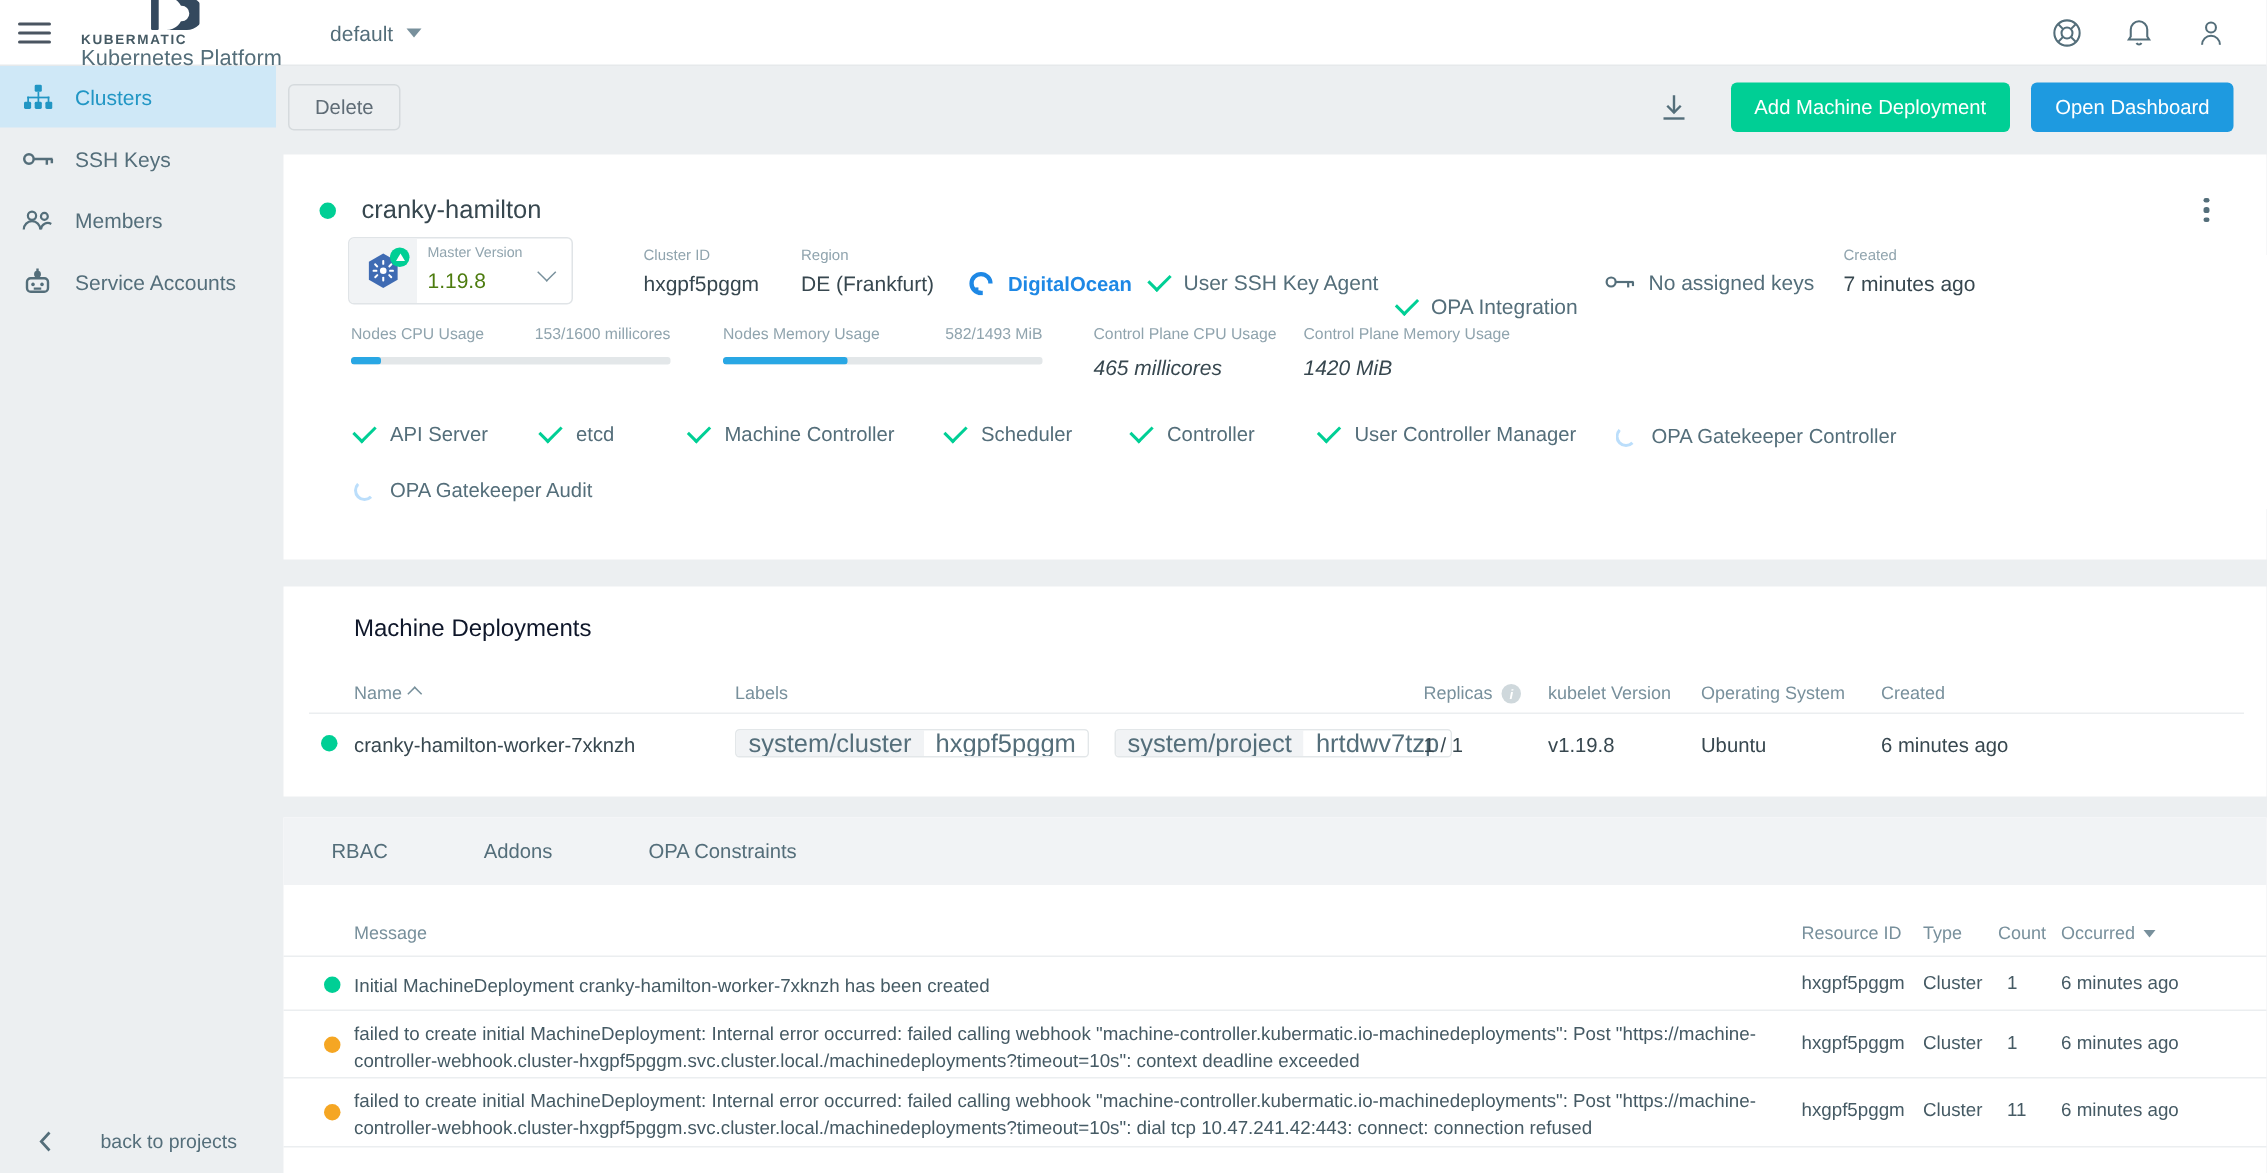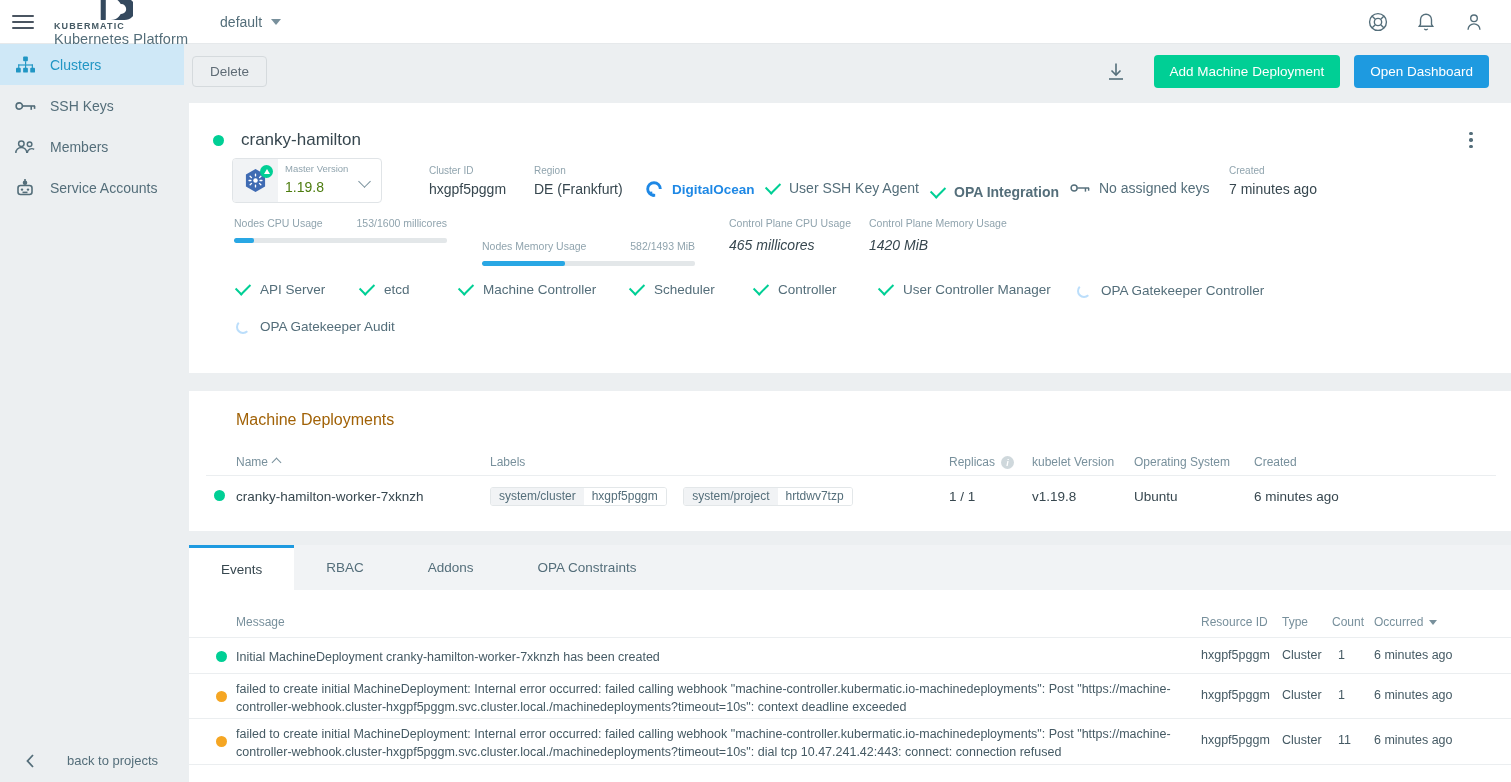--- a/index.html
+++ b/index.html
@@ -167,37 +167,37 @@
 
   
   .health { position: absolute; display: flex; align-items: center; gap: 10px; font-size: 13.5px; color: #546e7a; }
   .spinner {
     width: 14px; height: 14px; border-radius: 50%;
     border: 2px solid #bbdefb; border-top-color: transparent; border-right-color: transparent;
     flex: 0 0 14px;
   }
 
   
-  .md-title { position: absolute; left: 236px; top: 411px; font-size: 16px; color: #a16207; }
+  .md-title { position: absolute; left: 236px; top: 411px; font-size: 16px; color: #0f172a; }
   .md-head { position: absolute; top: 455px; font-size: 12px; color: #78909c; }
   .md-cell { position: absolute; top: 489px; font-size: 13.5px; color: #37474f; }
   .md-divider { position: absolute; left: 206px; top: 475px; width: 1290px; height: 1px; background: #ebeef0; }
   .sort-caret {
     display: inline-block; margin-left: 5px;
     width: 7px; height: 7px; border-left: 1.4px solid #78909c; border-top: 1.4px solid #78909c;
     transform: rotate(45deg); vertical-align: middle;
   }
   .info-i {
     display: inline-flex; align-items: center; justify-content: center;
     width: 13px; height: 13px; border-radius: 50%; background: #cfd8dc; color: #fff;
     font-size: 9px; font-style: italic; margin-left: 6px; vertical-align: middle; font-weight: bold;
   }
   .label-chip {
     display: inline-flex; height: 19px; border: 1px solid #e3e7e9; border-radius: 3px;
-    overflow: hidden; font-size: 12px; align-items: stretch; margin-right: 12px;
+    overflow: hidden; font-size: 17px; align-items: stretch; margin-right: 12px;
   }
   .label-chip .k { background: #f1f3f5; color: #546e7a; padding: 0 8px; display:flex; align-items:center; }
   .label-chip .v { background: #fff; color: #546e7a; padding: 0 8px; display:flex; align-items:center; }
 
   
   .tabs-strip {
     position: absolute; left: 189px; top: 545px; width: 1322px; height: 45px;
     background: #f1f3f5; display: flex; align-items: stretch;
   }
   .tab {
@@ -384,21 +384,21 @@
     <rect x="8.1" y="15.4" width="3.2" height="3.2" fill="#1e88e5"></rect>
     <rect x="5.7" y="12.9" width="2.4" height="2.5" fill="#1e88e5"></rect>
   </svg>
   <span class="do-text">DigitalOcean</span>
 </div>
 
 <div class="inline-item" style="left:766px; top:180px;">
   <span class="check"></span>
   <span>User SSH Key Agent</span>
 </div>
-<div class="inline-item" style="left:931px; top:184px;font-weight:bold;">
+<div class="inline-item" style="left:931px; top:196px;">
   <span class="check"></span>
   <span>OPA Integration</span>
 </div>
 <div class="inline-item" style="left:1070px; top:180px;">
   <svg class="key-icon" viewBox="0 0 22 12" fill="none" stroke="#546e7a" stroke-width="1.6">
     <circle cx="4.5" cy="6" r="3.3"></circle>
       <line x1="8" y1="6" x2="21" y2="6"></line>
     <line x1="17" y1="6" x2="17" y2="10"></line>
       <line x1="20.5" y1="6" x2="20.5" y2="9"></line>
   </svg>
@@ -407,21 +407,21 @@
 
 <div class="metric" style="left:234px; top:217px; width:213px;">
   <div class="metric-head">
     <span>Nodes CPU Usage</span>
     <span>153/1600 millicores</span>
   </div>
   <div class="metric-bar">
     <div class="metric-fill" id="cpu-fill" style="width: 9.6%;"></div>
   </div>
 </div>
-<div class="metric" style="left:482px; top:217px; width:213px;margin-top:23px;">
+<div class="metric" style="left:482px; top:217px; width:213px;">
   <div class="metric-head">
     <span>Nodes Memory Usage</span>
     <span>582/1493 MiB</span>
   </div>
   <div class="metric-bar">
     <div class="metric-fill" id="mem-fill" style="width: 39%;"></div>
   </div>
 </div>
 <div class="cp-metric" style="left:729px; top:217px;">
   <div class="cp-label">Control Plane CPU Usage</div>
@@ -494,21 +494,20 @@
     <span class="v">hrtdwv7tzp</span>
   </span>
 </div>
 <div class="md-cell" style="left:949px;">1 / 1</div>
 <div class="md-cell" style="left:1032px;">v1.19.8</div>
 <div class="md-cell" style="left:1134px;">Ubuntu</div>
 <div class="md-cell" style="left:1254px;">6 minutes ago</div>
 
 <div class="card" id="tabs-card"></div>
 <div class="tabs-strip">
-  <div class="tab active">Events</div>
   <div class="tab">RBAC</div>
   <div class="tab">Addons</div>
   <div class="tab">OPA Constraints</div>
 </div>
 
 <div class="ev-head" style="left:236px;">Message</div>
 <div class="ev-head" style="left:1201px;">Resource ID</div>
 <div class="ev-head" style="left:1282px;">Type</div>
 <div class="ev-head" style="left:1332px;">Count</div>
 <div class="ev-head" style="left:1374px;">

